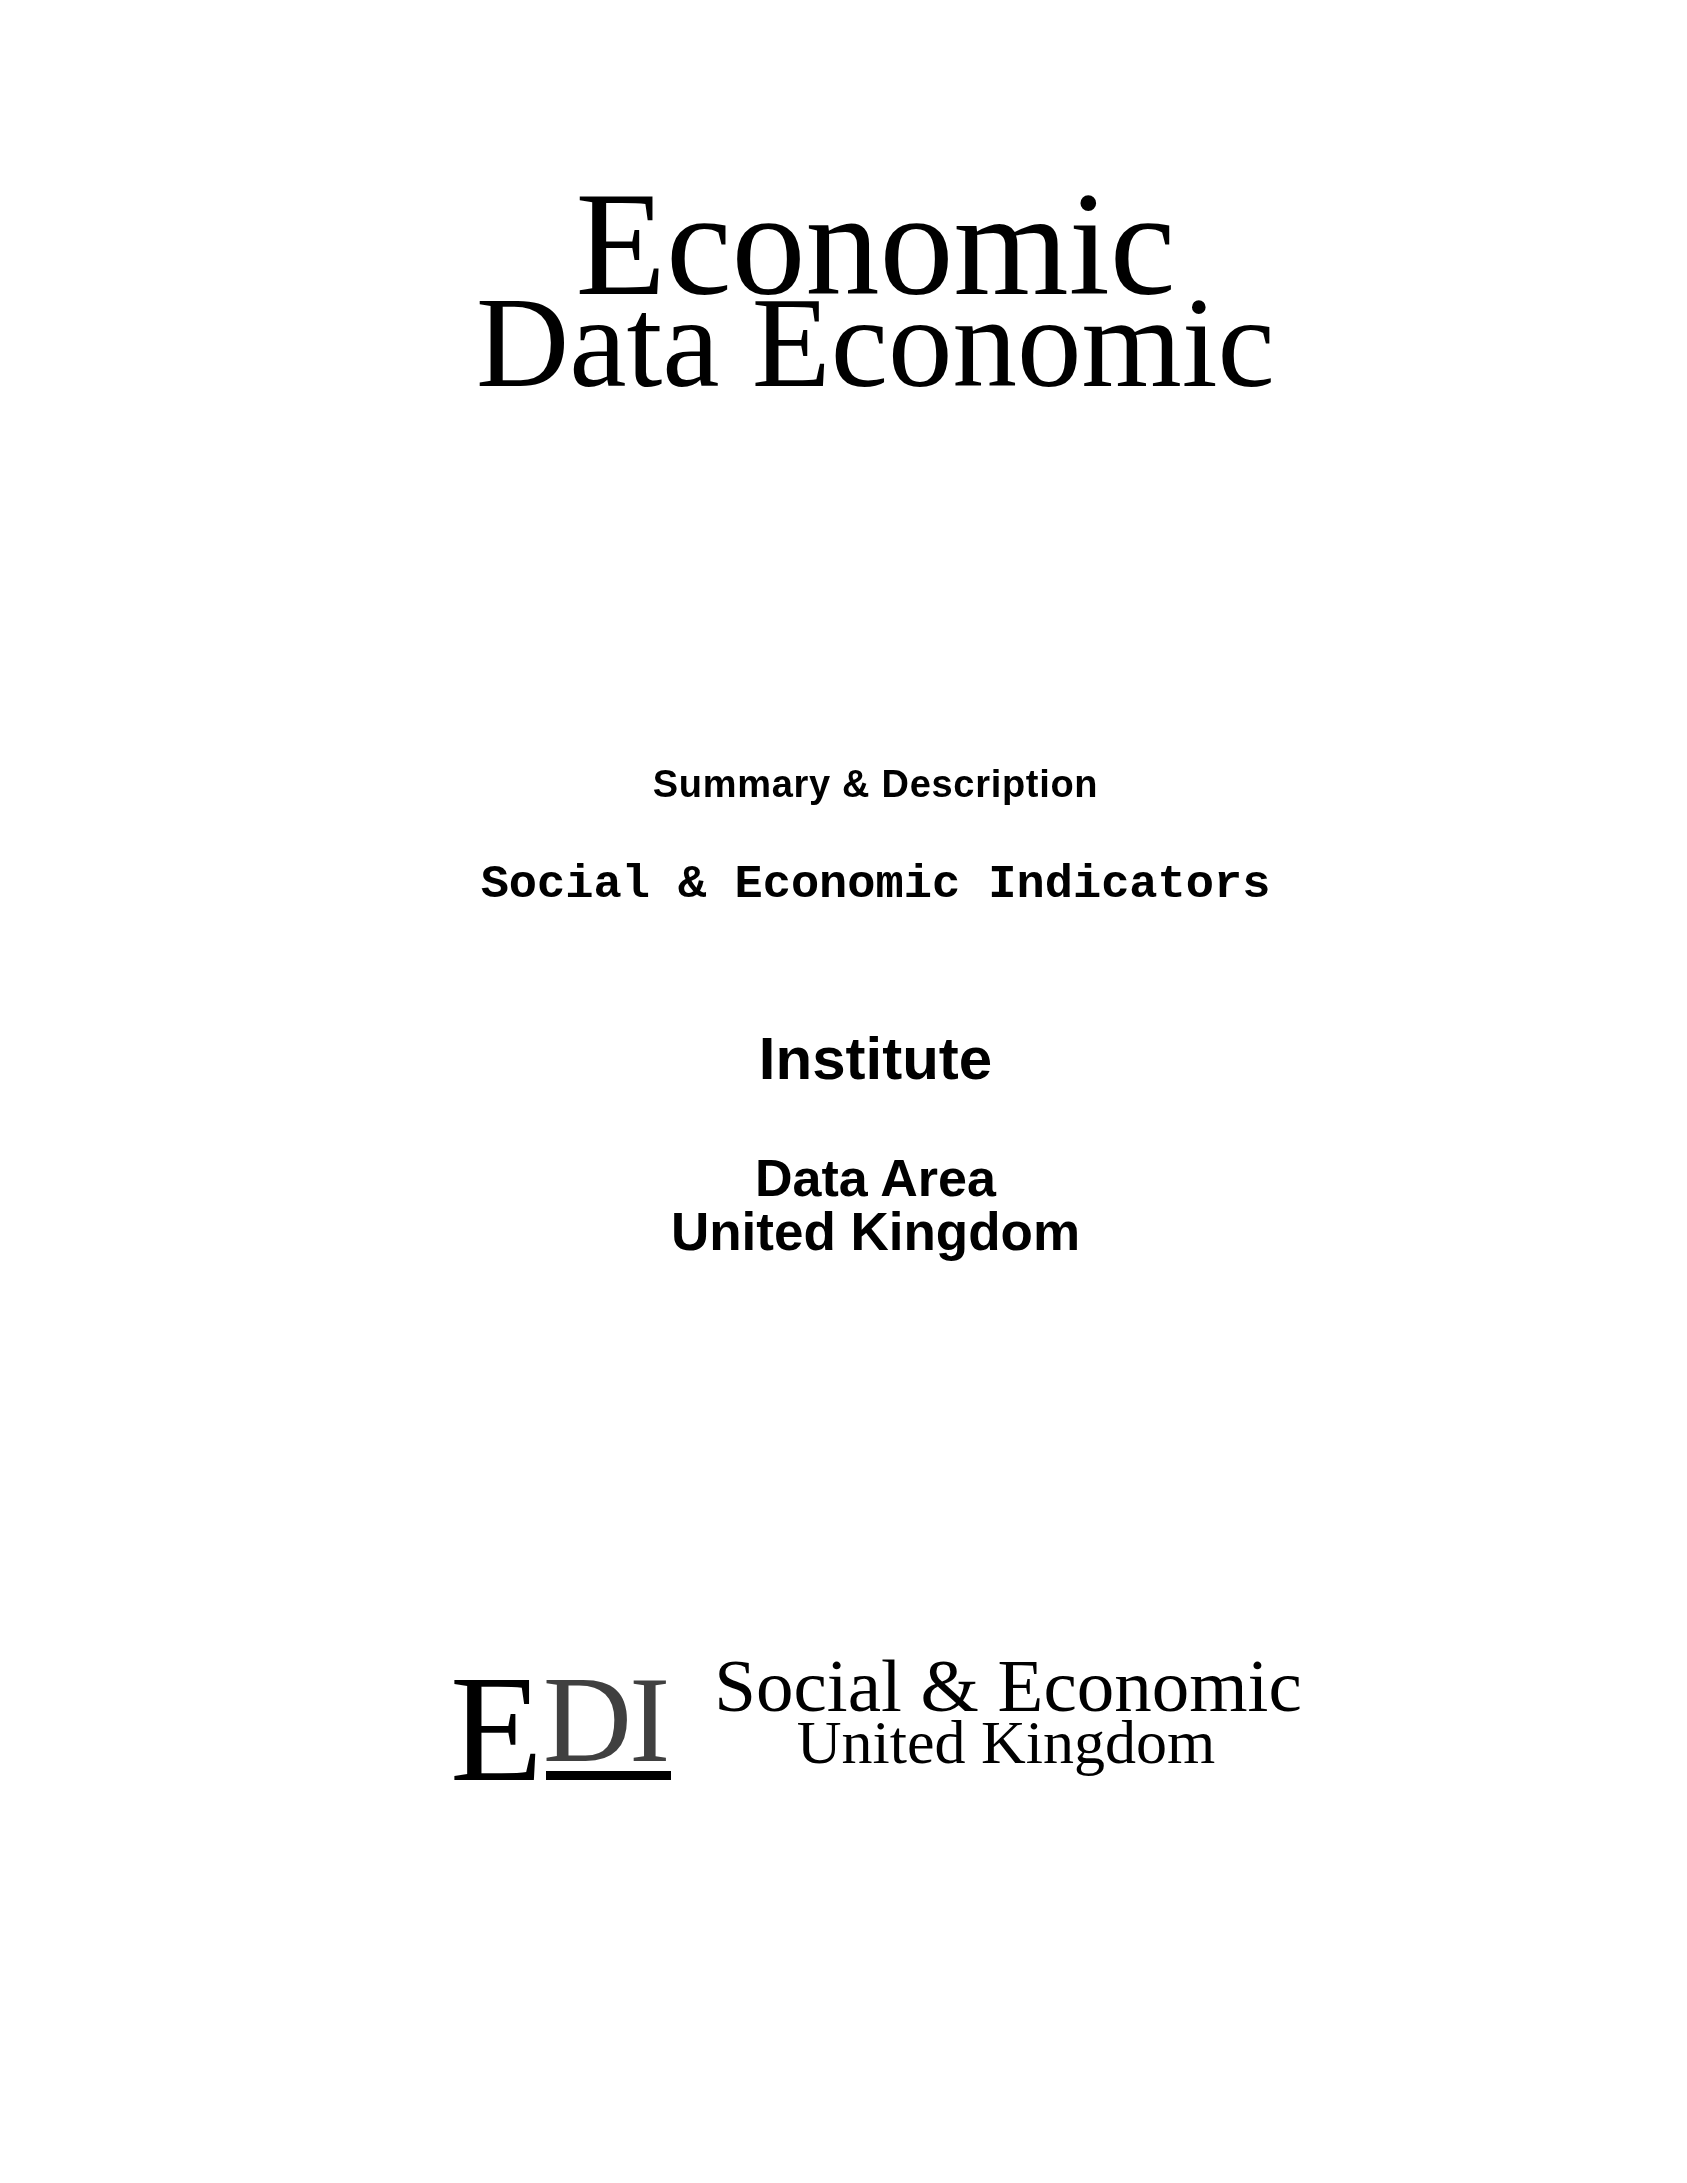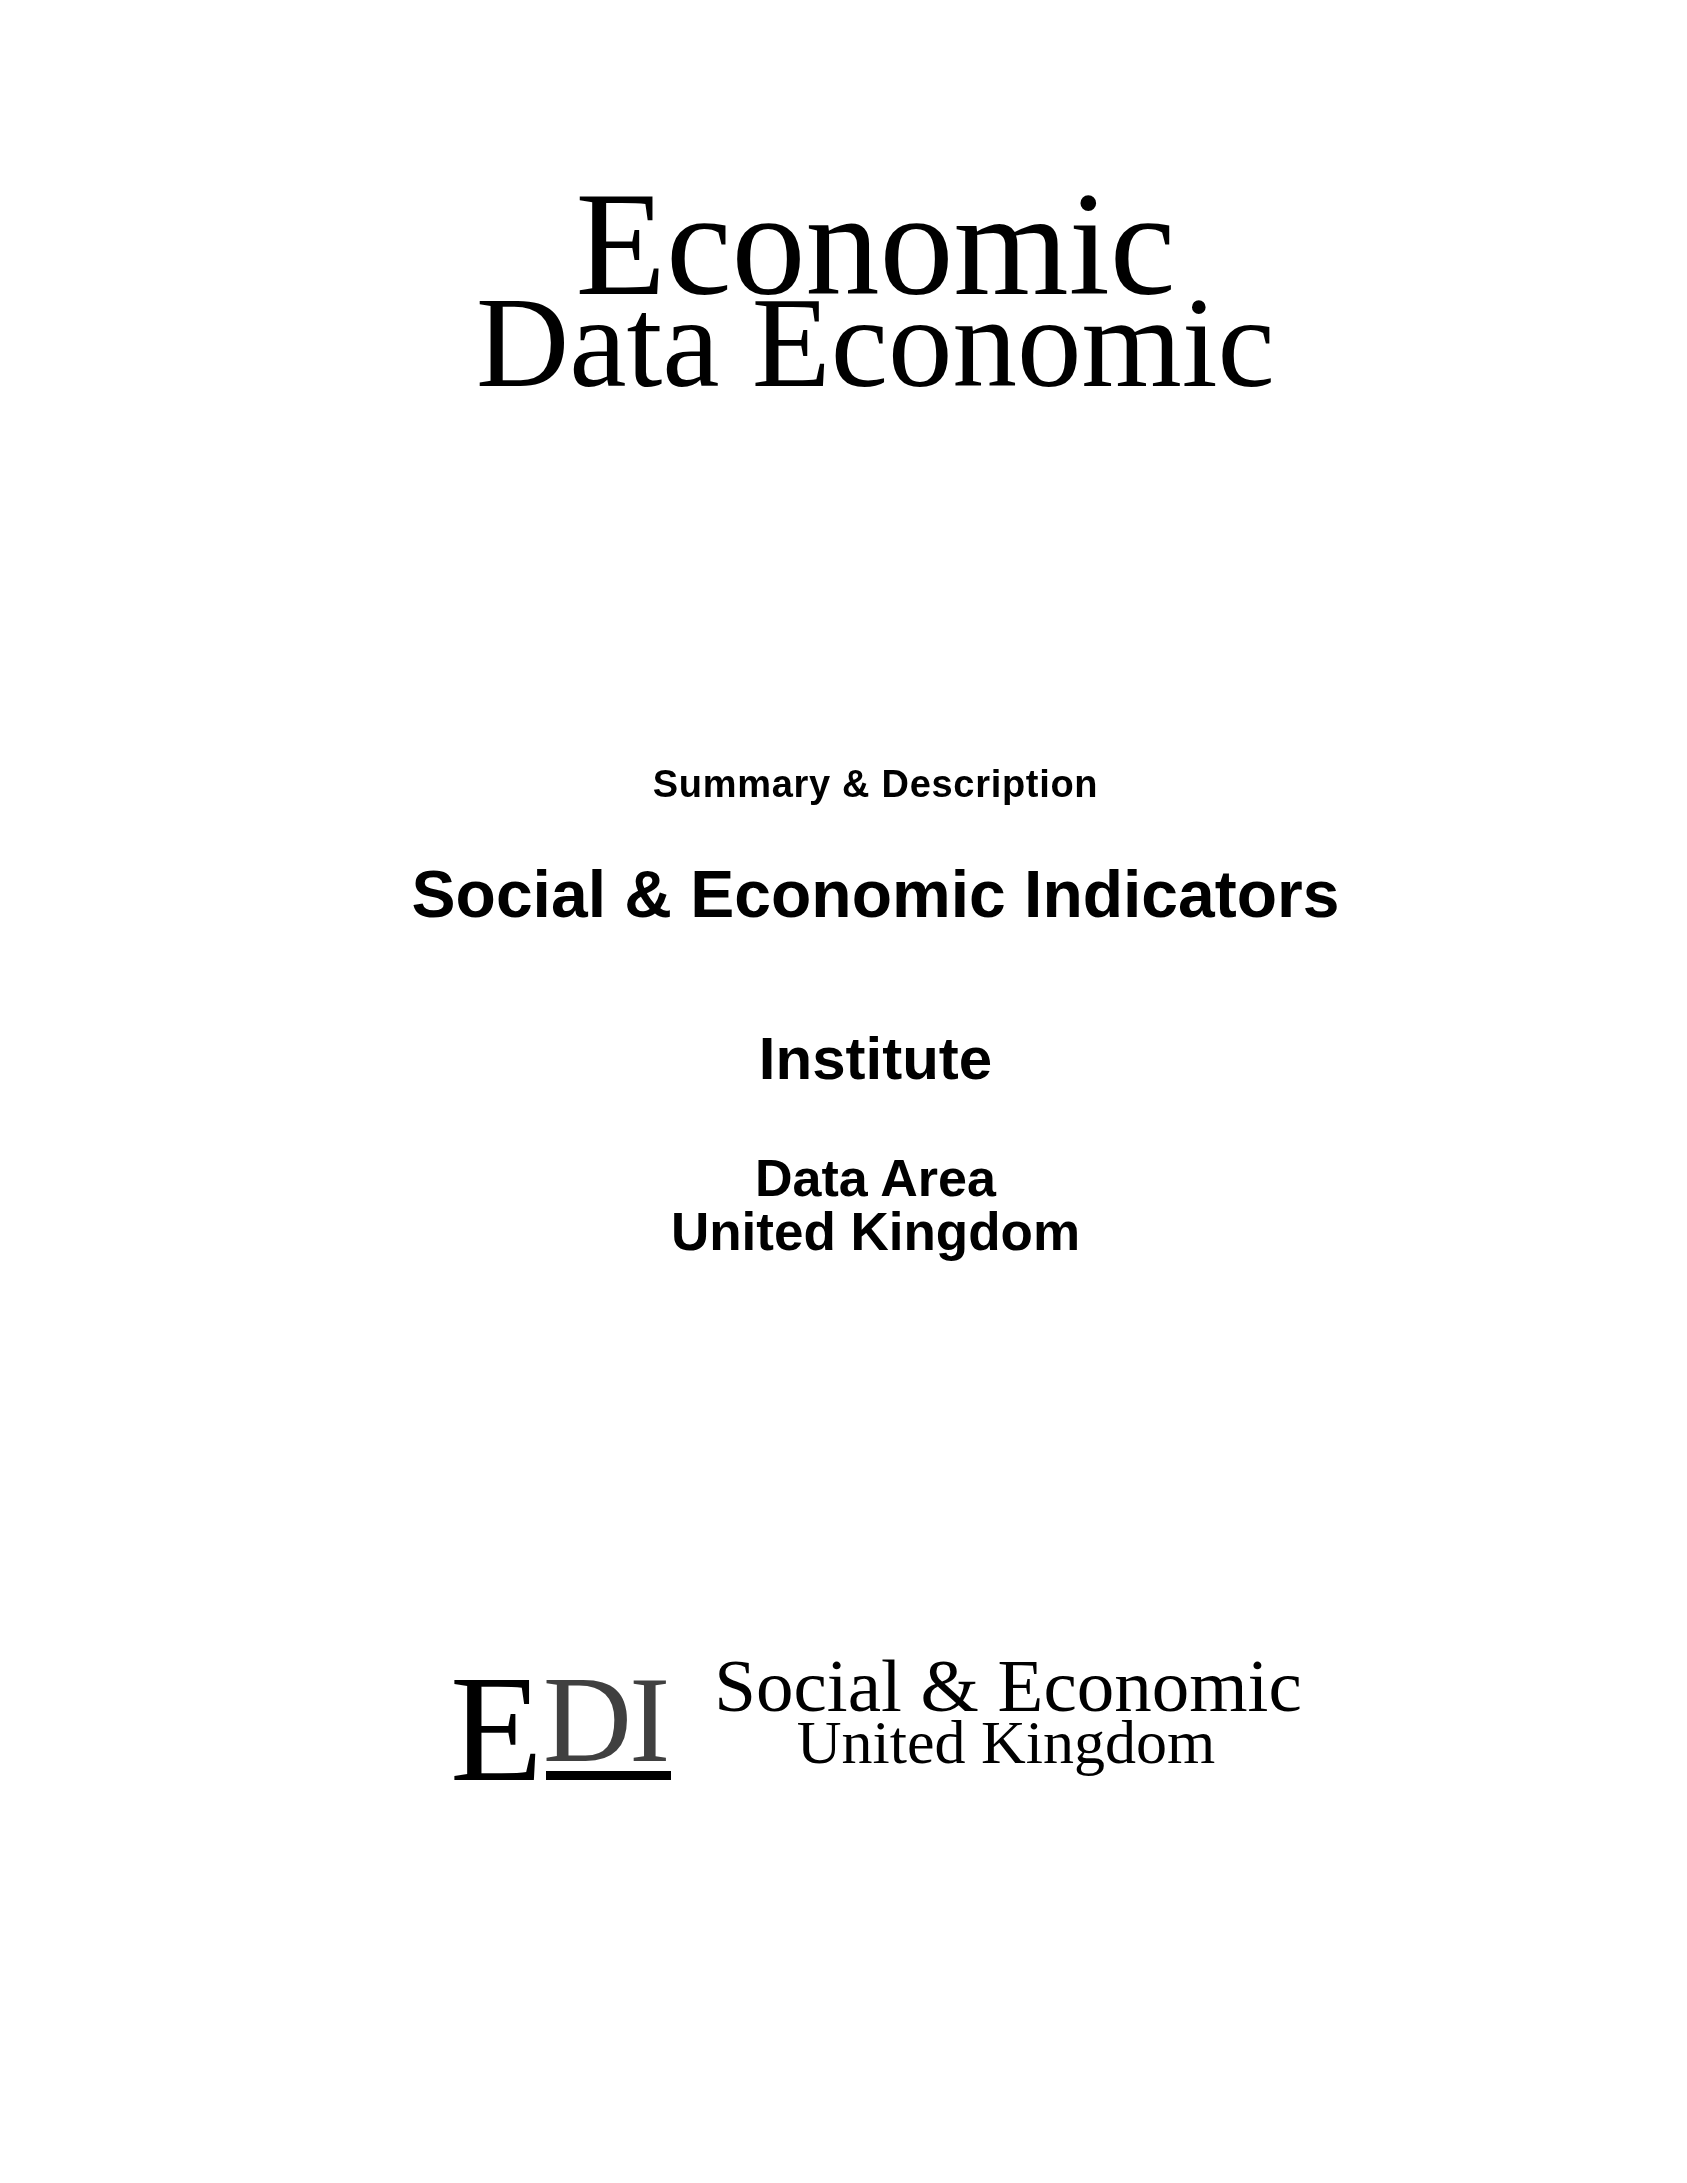--- a/index.html
+++ b/index.html
@@ -31,21 +31,21 @@
   }
   .sans {
     font-family: "Liberation Sans", "DejaVu Sans", sans-serif;
     font-weight: 700;
   }
   
   .logo-line1 { top: 147px;  font-size: 148px; }
   .logo-line2 { top: 255px;  font-size: 129px; }
   
   .report-subtitle { top: 742px; font-size: 38px; letter-spacing: 0.7px; }
-  .report-title    { top: 838px; font-size: 66px; }
+  .report-title    { top: 838px; font-size: 47px; font-family: Liberation Mono, monospace; }
   .area-name       { top: 1006px; font-size: 60px; }
   .area-type       { top: 1129px; font-size: 52px; }
   .country         { top: 1182px; font-size: 53px; }
   
   .edi-e {
     position: absolute;
     left: 450px;
     top: 1630px;
     font-size: 152px;
     line-height: 1;

